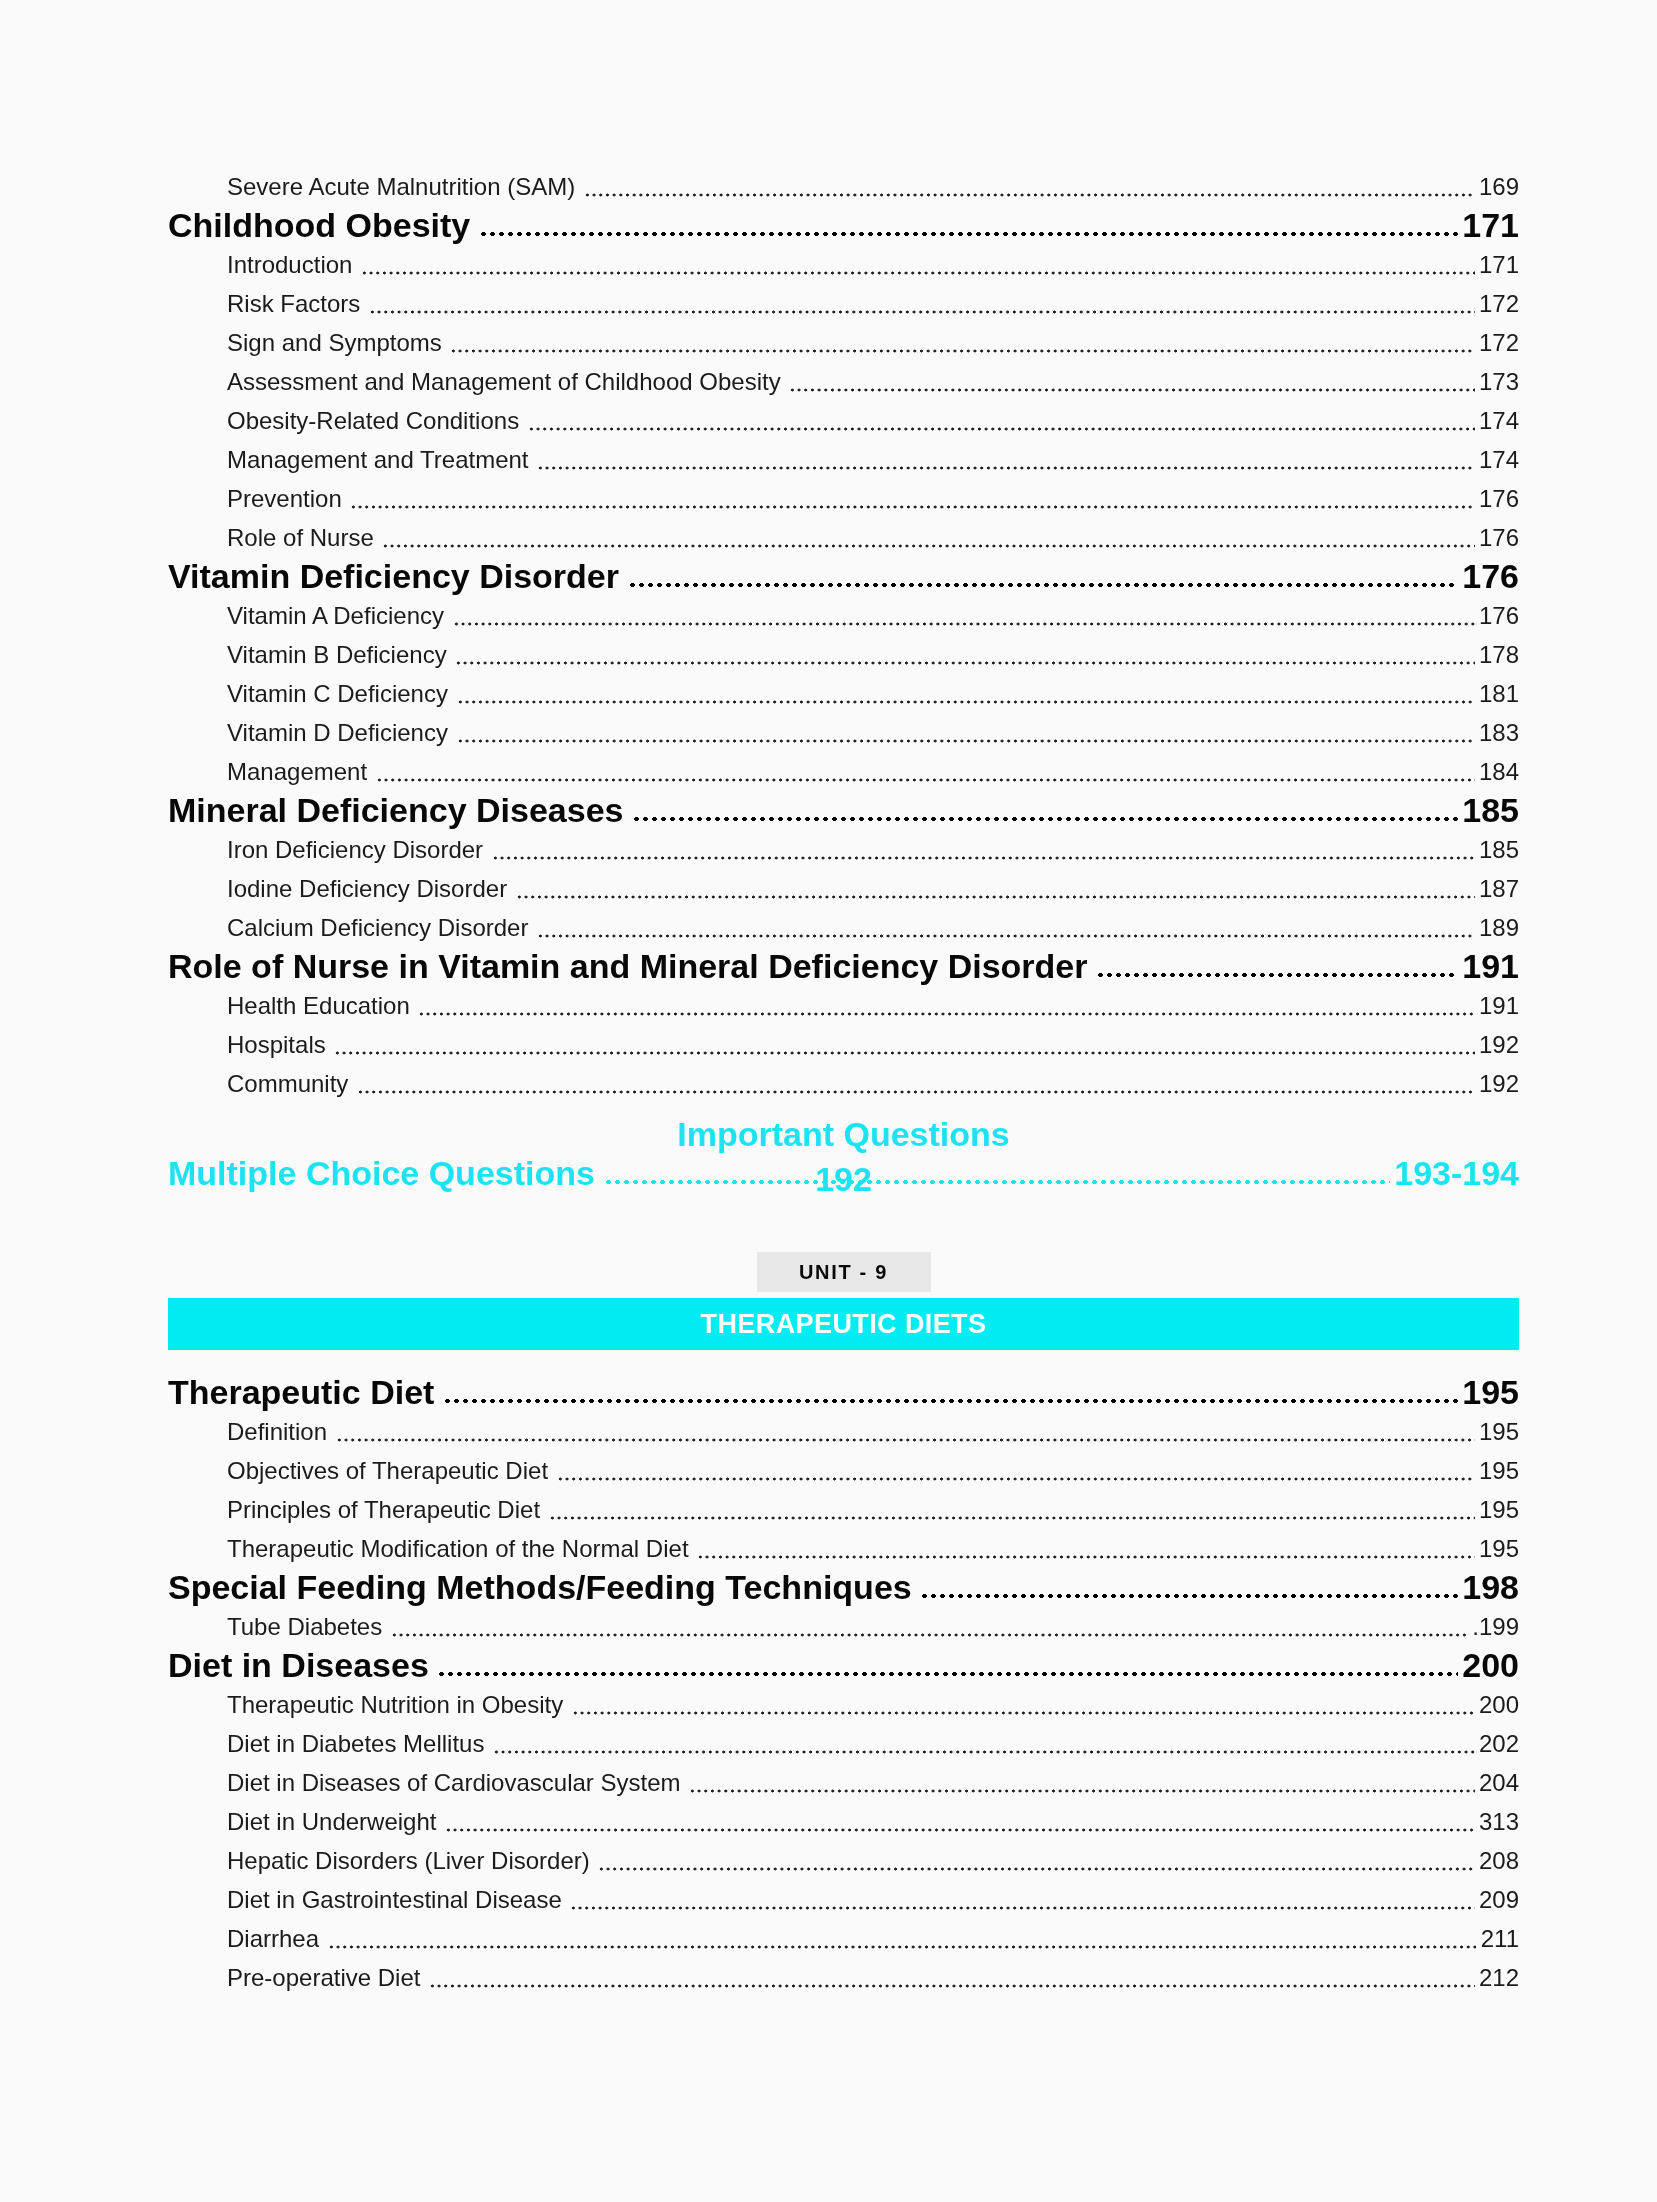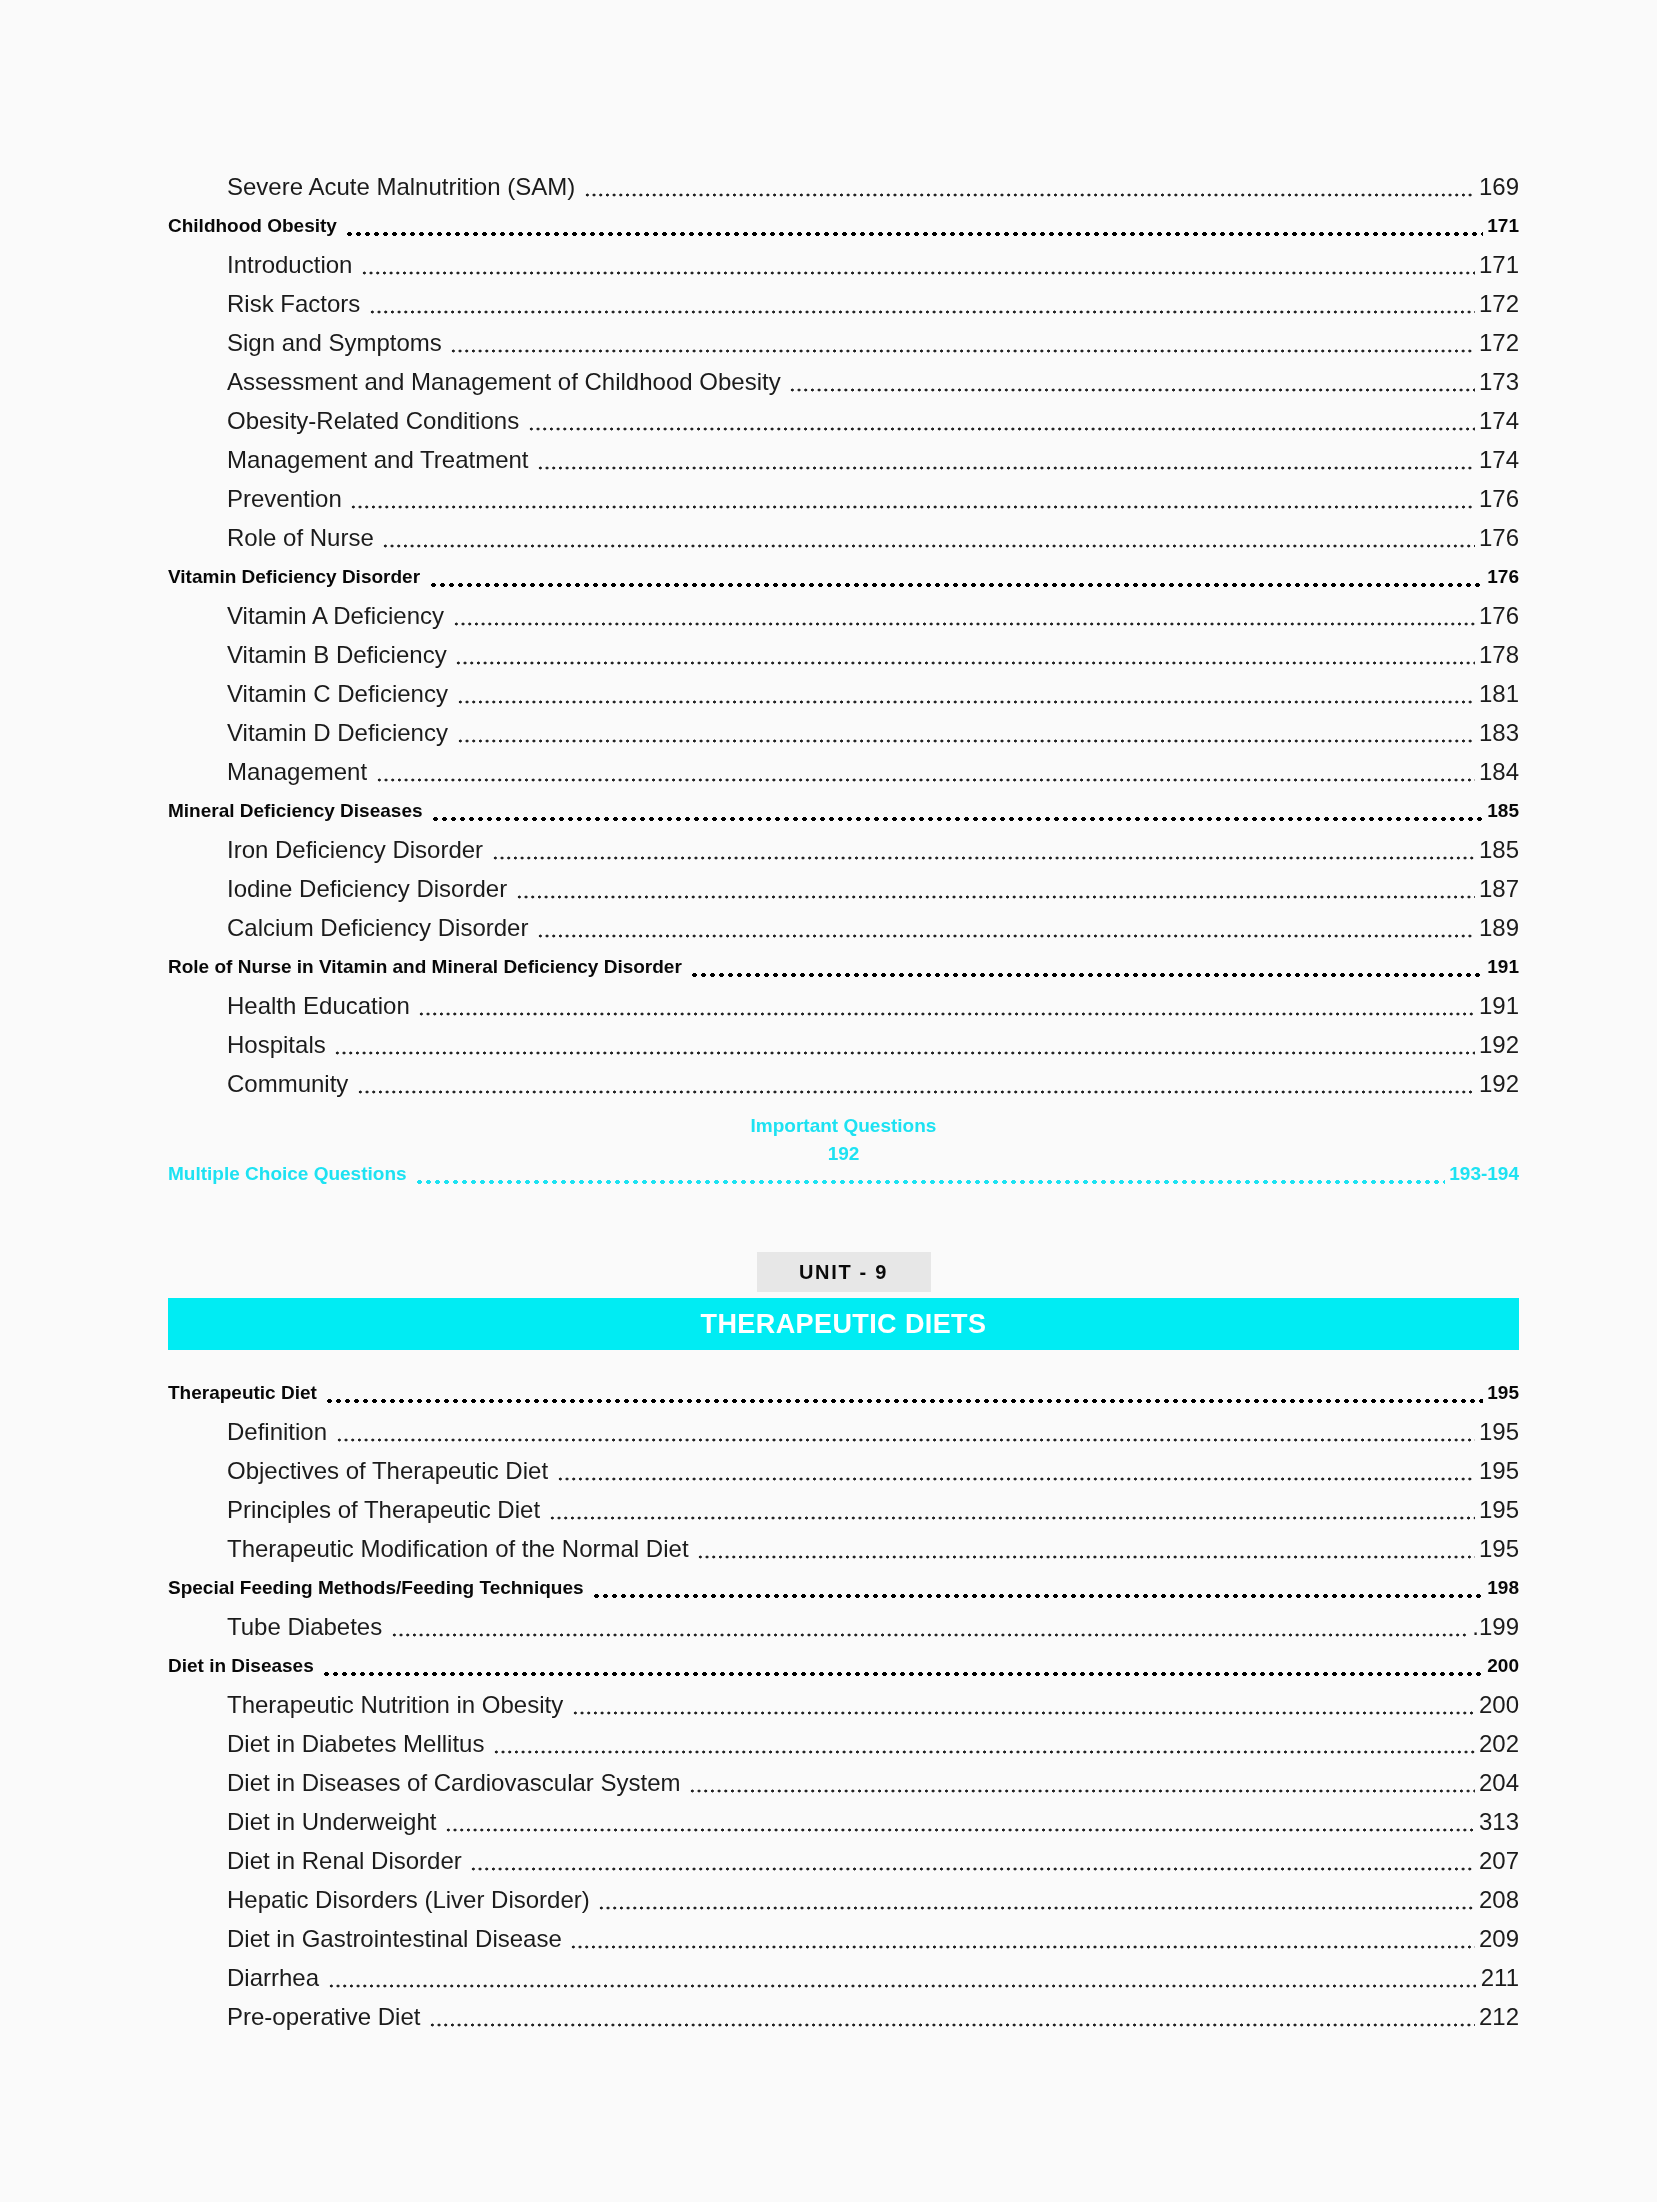--- a/index.html
+++ b/index.html
@@ -27,21 +27,21 @@
     align-items: center;
     height: 39px;
   }
   .toc-row .label { white-space: nowrap; }
   .toc-row.item {
     font-size: 24px;
     padding-left: 59px;
     color: #1b1b1b;
   }
   .toc-row.section {
-    font-size: 19px;
+    font-size: 34px;
     font-weight: bold;
     color: #080808;
   }
   .toc-row .dots {
     flex: 1 1 auto;
     align-self: flex-end;
     height: 10.3px;
     margin: 0 4.3px 6px 8.6px;
     background-image: radial-gradient(circle, #222 1.5px, transparent 1.6px);
     background-size: 6.7px 10.3px;
@@ -330,25 +330,20 @@
         <span class="dots"></span>
         <span class="pg">204</span>
       </div>
 
       <div class="toc-row item">
         <span class="label">Diet in Underweight</span>
         <span class="dots"></span>
         <span class="pg">313</span>
       </div>
 
-      <div class="toc-row item">
-        <span class="label">Diet in Renal Disorder</span>
-        <span class="dots"></span>
-        <span class="pg">207</span>
-      </div>
 
       <div class="toc-row item">
         <span class="label">Hepatic Disorders (Liver Disorder)</span>
         <span class="dots"></span>
         <span class="pg">208</span>
       </div>
 
       <div class="toc-row item">
         <span class="label">Diet in Gastrointestinal Disease</span>
         <span class="dots"></span>

